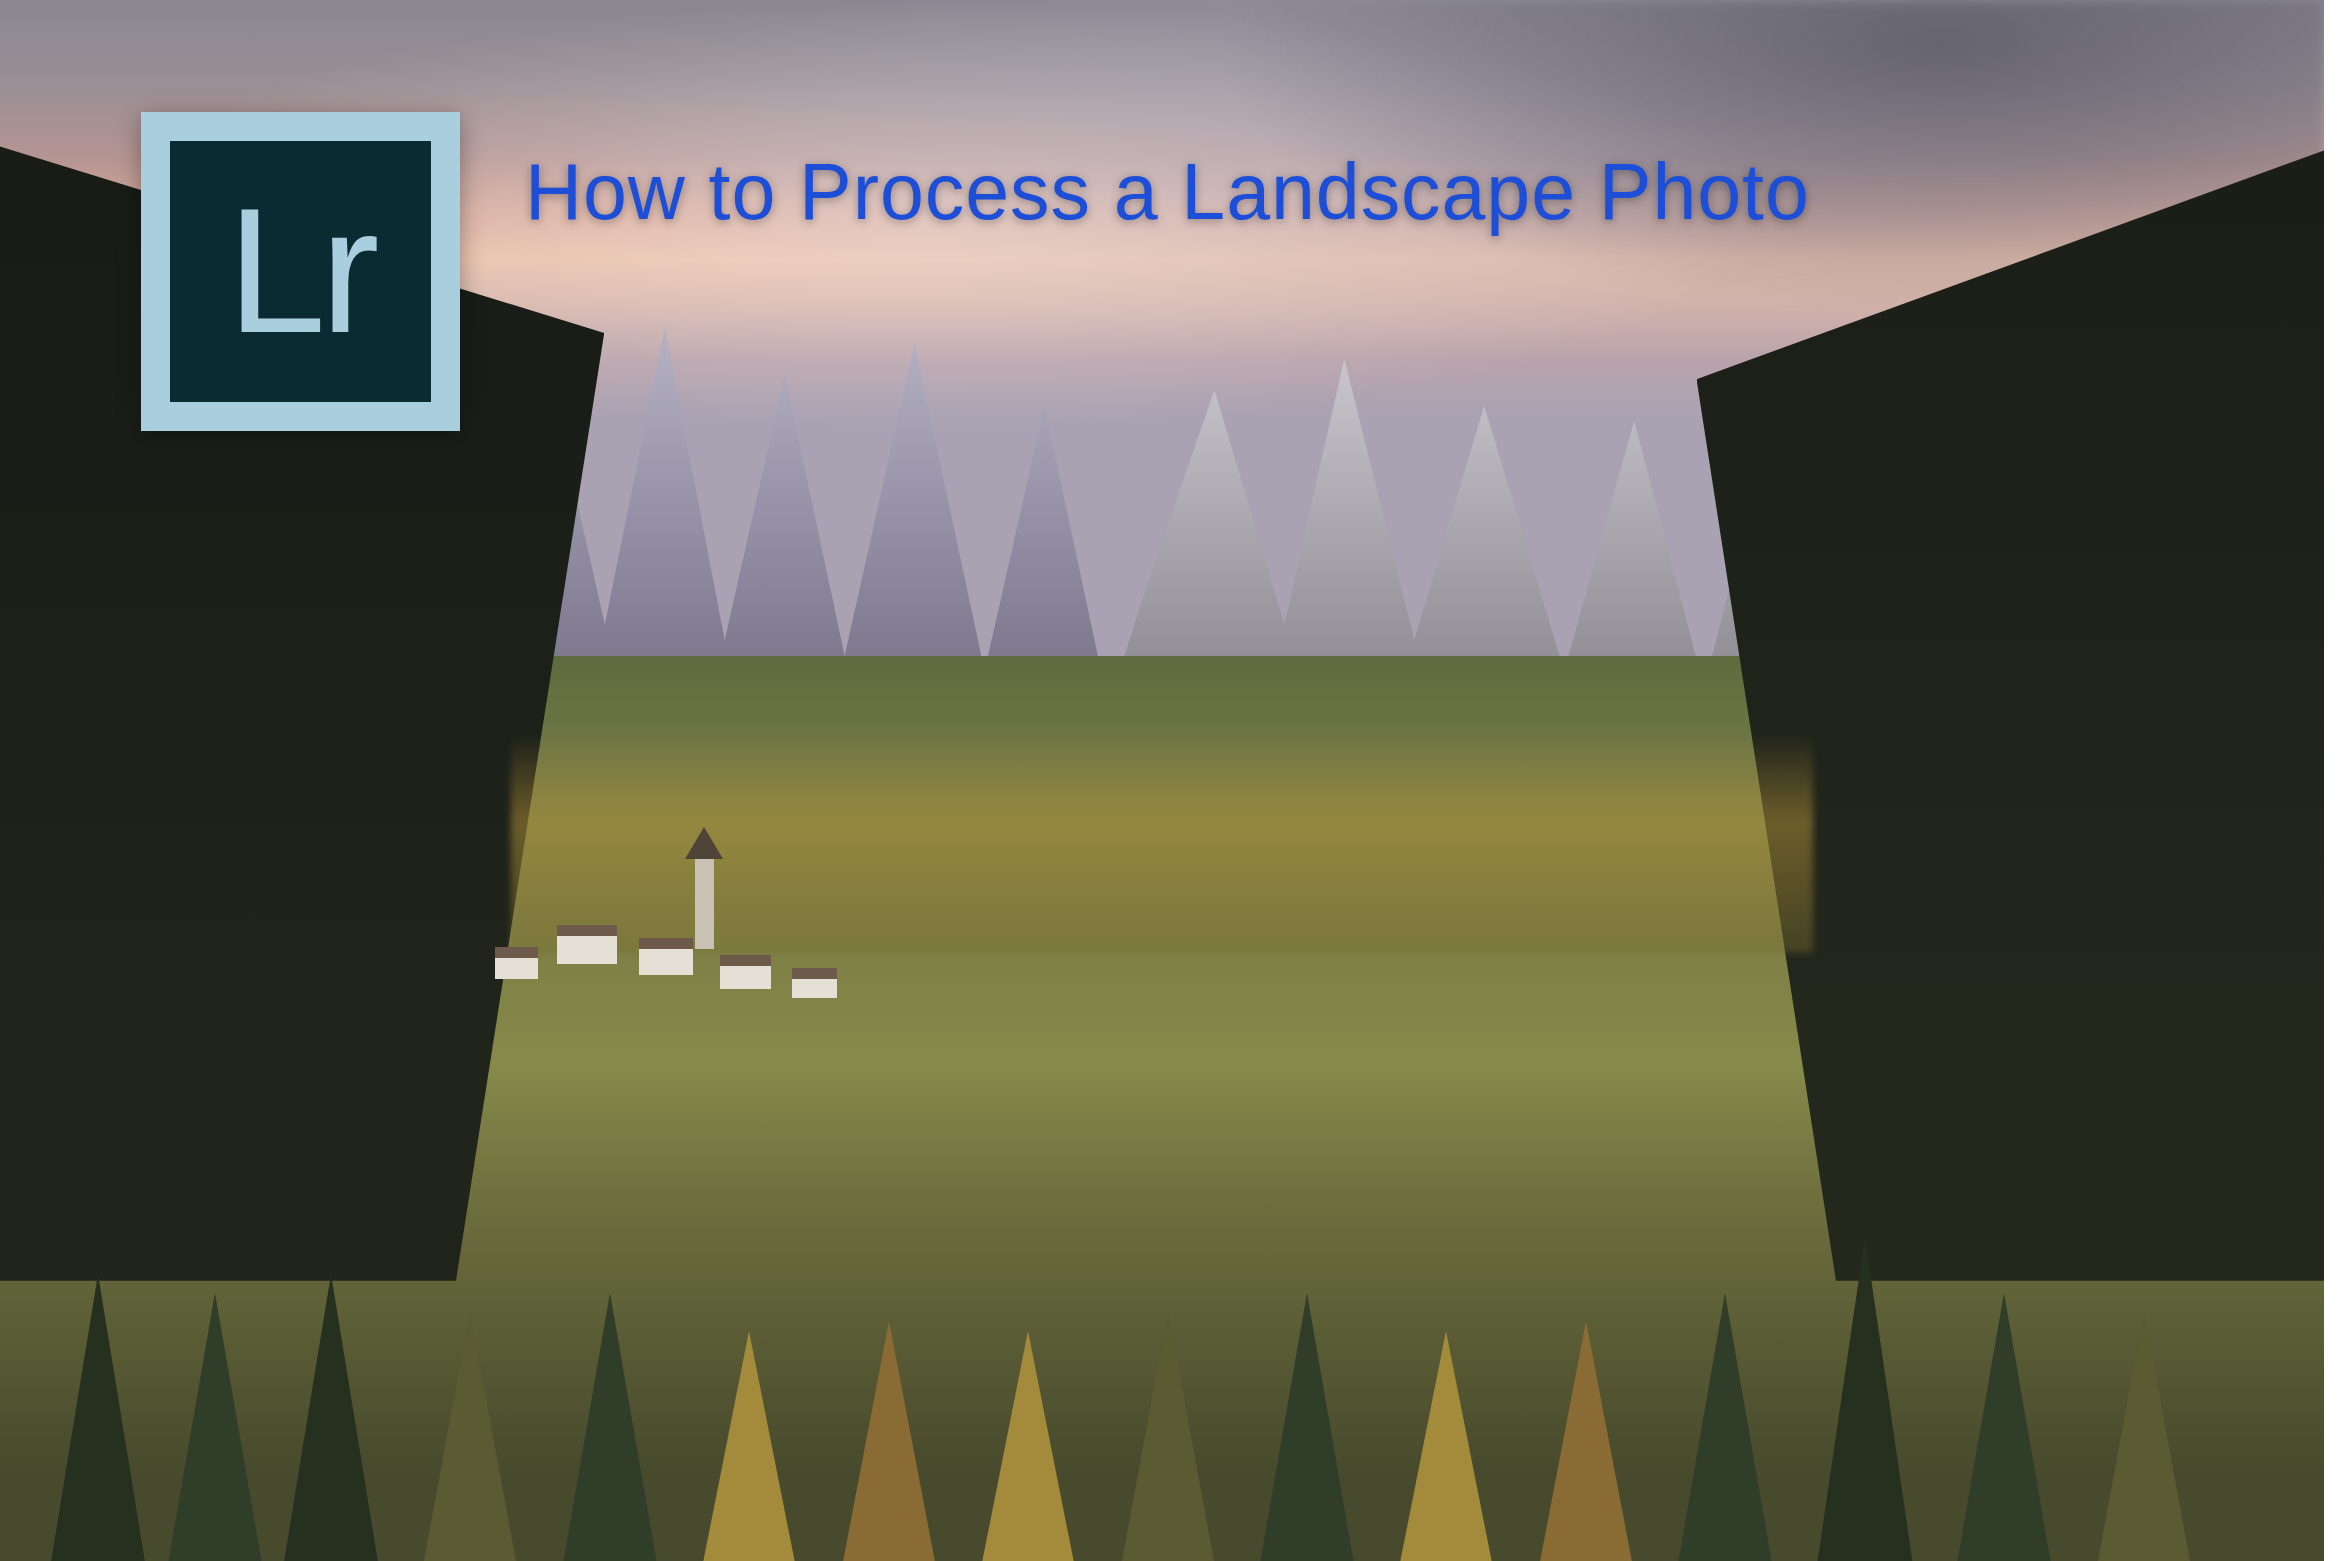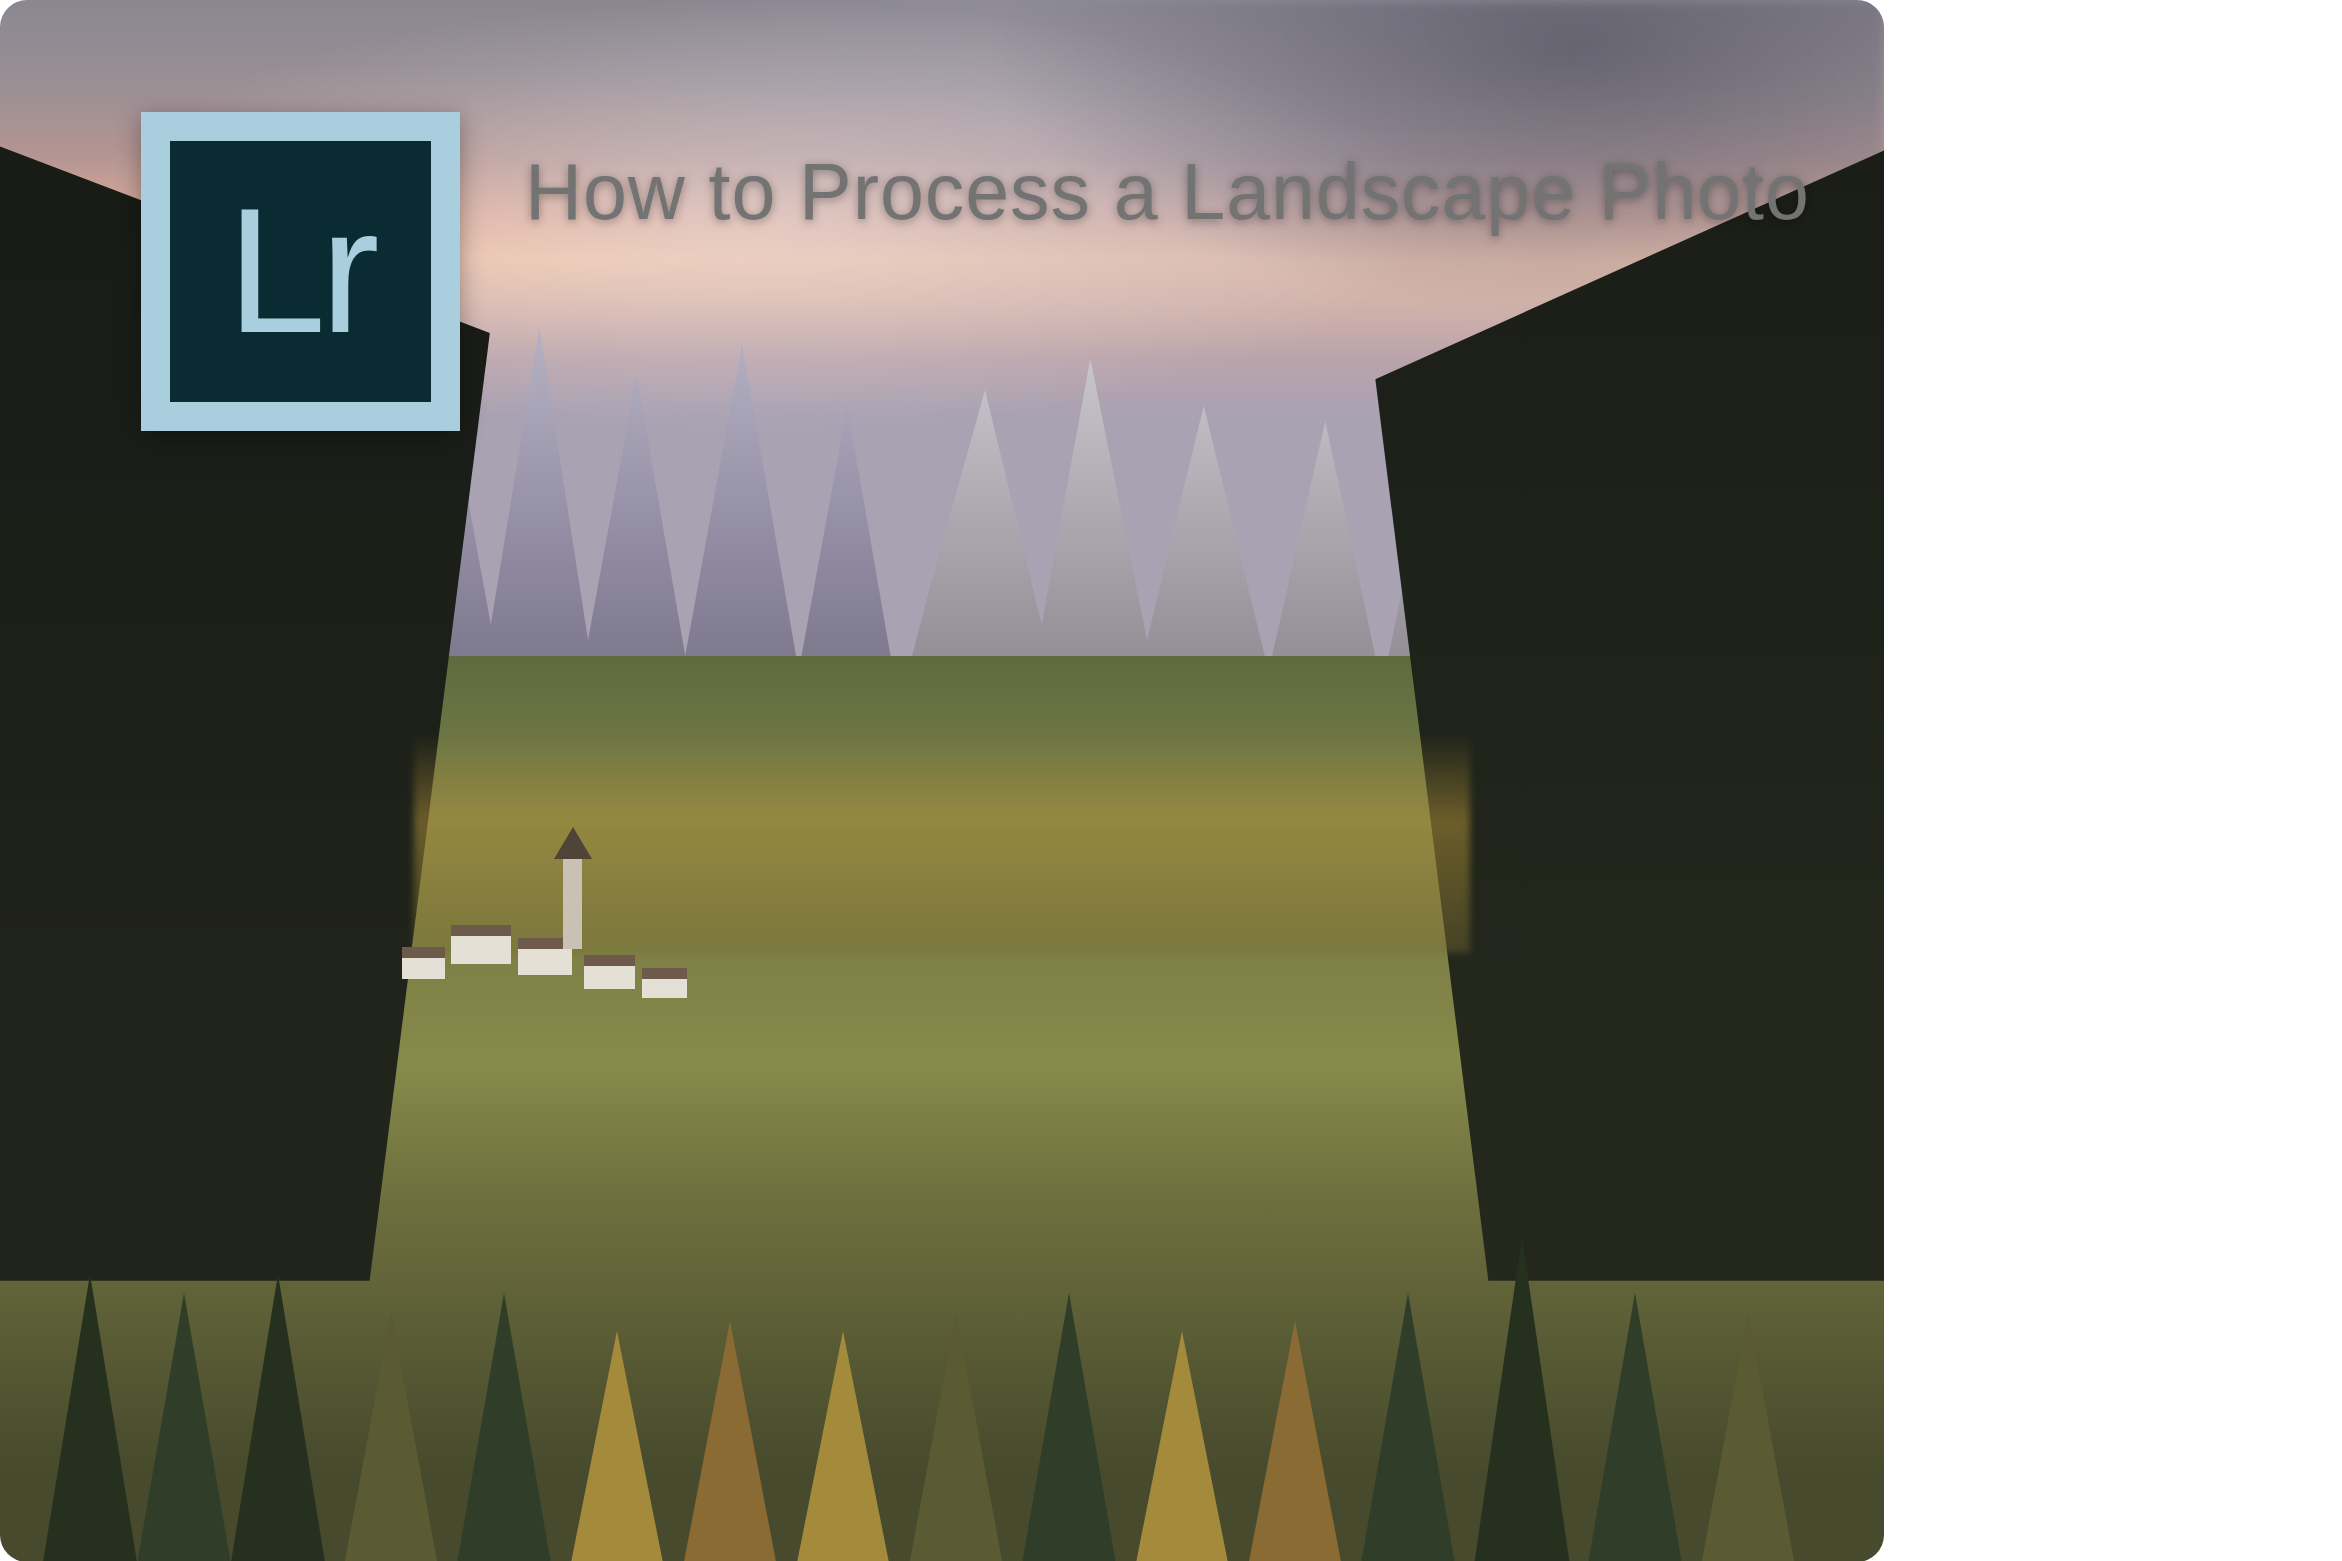--- a/index.html
+++ b/index.html
@@ -4,24 +4,23 @@
 <style>
   * { margin: 0; padding: 0; box-sizing: border-box; }
   html, body { width: 100%; height: 100%; }
   body {
     font-family: "Futura", "Century Gothic", "Avenir Next", "Helvetica Neue", Arial, sans-serif;
     overflow: hidden;
   }
 
   .stage {
     position: relative;
-    width: 1884px;
+    width: 2324px;
     height: 1562px;
     overflow: hidden;
-    border-radius: 27px;
   }
 
   
   .sky {
     position: absolute; inset: 0; height: 46%;
     background:
       radial-gradient(ellipse 60% 50% at 40% 30%, rgba(255,255,255,.35), transparent 60%),
       radial-gradient(ellipse 70% 45% at 70% 20%, rgba(170,170,190,.55), transparent 65%),
       linear-gradient(180deg,
         #8a8791 0%, #9a8f95 12%, #b59592 22%,
@@ -122,21 +121,21 @@
     font-weight:400;
     font-size:178px;
     letter-spacing:-5.6px;
     line-height:1;
     font-family:"Arial", sans-serif;
   }
 
   
   .title-block {
     position:absolute; left:525px; top:141px; right:56px;
-    color:#737373;
+    color:#1d4ed8;
     text-shadow: 0 1.9px 9.4px rgba(0,0,0,.35);
     font-weight:300;
   }
   .title-block .line {
     font-size:79px;
     letter-spacing:0.9px;
     line-height:1.3;
   }
   .title-block .line2 { text-align:center; padding-right:18%; }
 </style>

